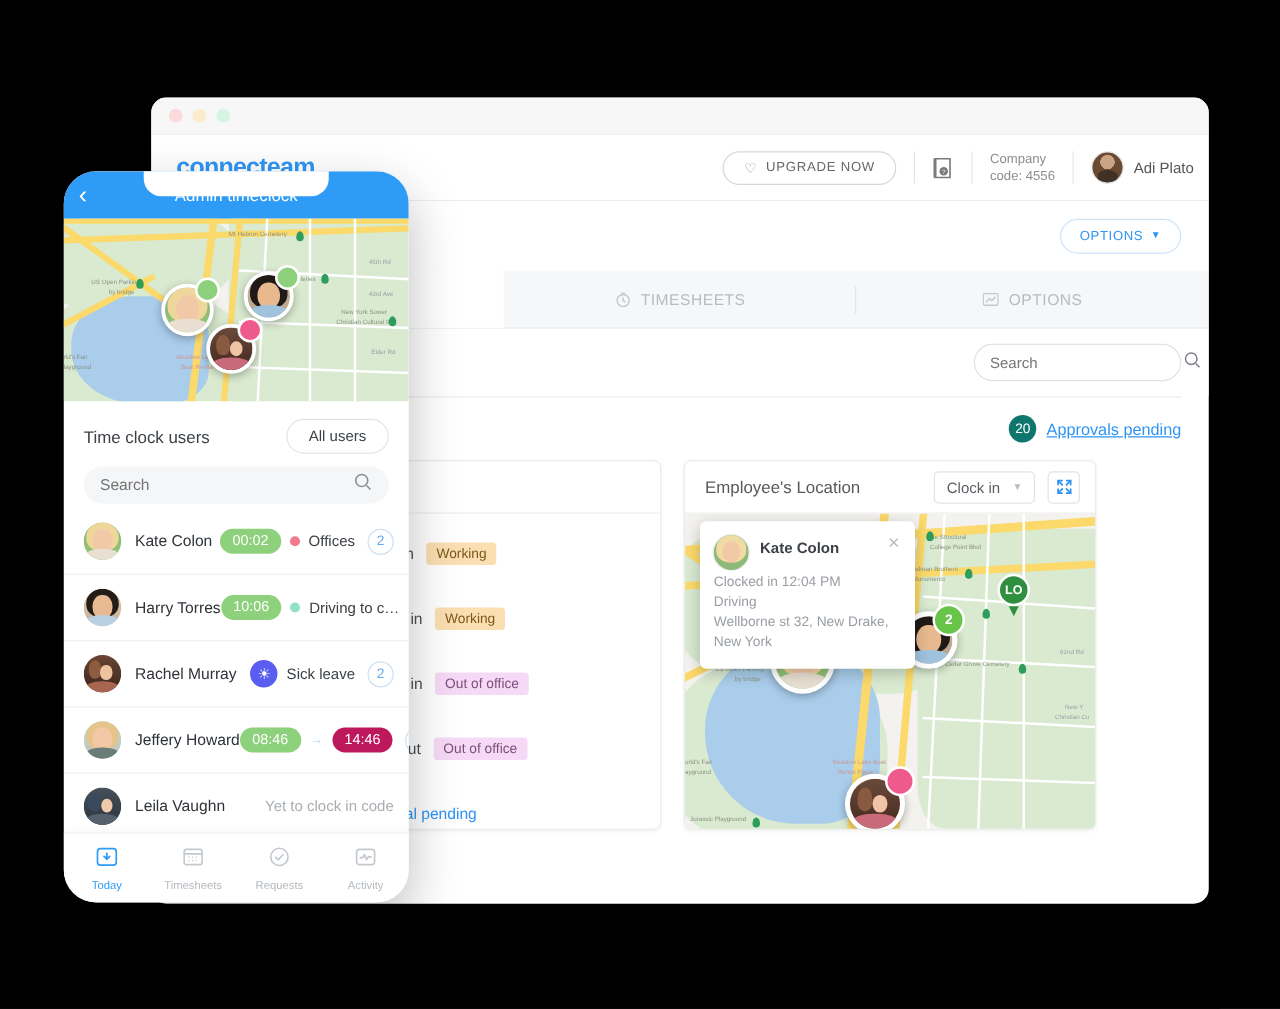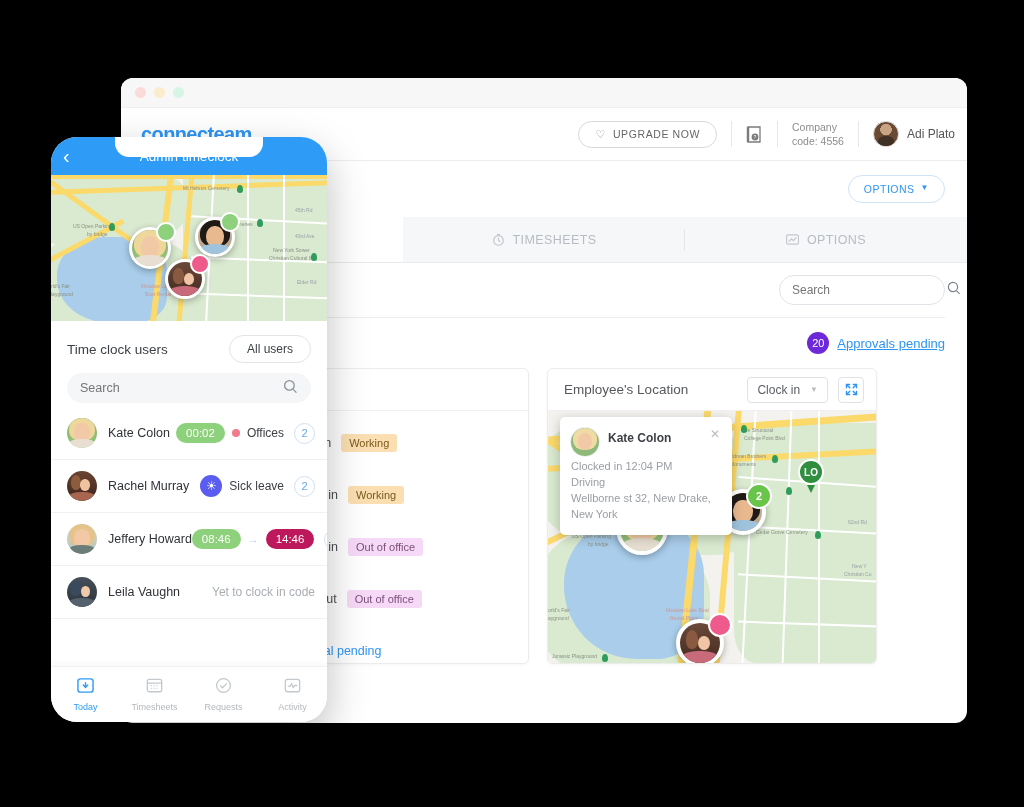--- a/index.html
+++ b/index.html
@@ -119,21 +119,21 @@
   #divider-row { height:1px; background:#ececec; margin: 0 22px 0 0; }
 
   
   #summary-row {
     height: 50px; display:flex; align-items:center;
     padding: 0 22px 0 28px;
   }
   #summary-text { font-size: 14px; color: #54585c; }
   #approvals { margin-left:auto; display:flex; align-items:center; gap:8px; cursor:pointer; }
   #approvals-badge {
-    width:22px; height:22px; border-radius:50%; background:#6d28d9; color:#fff;
+    width:22px; height:22px; border-radius:50%; background:#0f766e; color:#fff;
     font-size:11px; display:flex; align-items:center; justify-content:center;
   }
   #approvals-link { font-size:13px; color:#2e95f4; text-decoration:underline; }
 
   
   #panels { display:flex; gap: 18px; padding: 0 22px 0 28px; }
   .panel {
     background:#fff; border:1px solid #ececec; border-radius: 6px;
     box-shadow: 0 1px 3px rgba(0,0,0,0.04);
   }
@@ -708,20 +708,36 @@
         </div>
         <div class="pu-name">Kate Colon</div>
         <div class="pu-mid">
           <span class="time-pill pill-green">00:02</span>
           <span class="status-dot" style="background:#f27a8c"></span>
           <span class="status-text">Offices</span>
         </div>
         <div class="count-circle">2</div>
       </div>
 
+      <div class="purow">
+        <div class="pu-av">
+          <div class="face">
+            <div class="bgf" style="background:linear-gradient(#ddcbb2,#c7b194)"></div>
+            <div class="hair" style="background:#241c16"></div>
+            <div class="skin" style="background:#e9ba91"></div>
+            <div class="body" style="background:#b9cfe2"></div>
+          </div>
+        </div>
+        <div class="pu-name">Harry Torres</div>
+        <div class="pu-mid">
+          <span class="time-pill pill-green">10:06</span>
+          <span class="status-dot" style="background:#8fe3c2"></span>
+          <span class="status-text">Driving to c…</span>
+        </div>
+      </div>
 
       <div class="purow">
         <div class="pu-av">
           <div class="face">
             <div class="bgf" style="background:linear-gradient(#6a4434,#3b241b)"></div>
             <div class="hair" style="background:#8d5c3e;left:14%;top:12%;width:34%;height:52%"></div>
             <div class="skin" style="left:44%;top:26%;width:32%;height:40%;background:#efc3a0"></div>
             <div class="body" style="background:#a8654f"></div>
           </div>
         </div>

